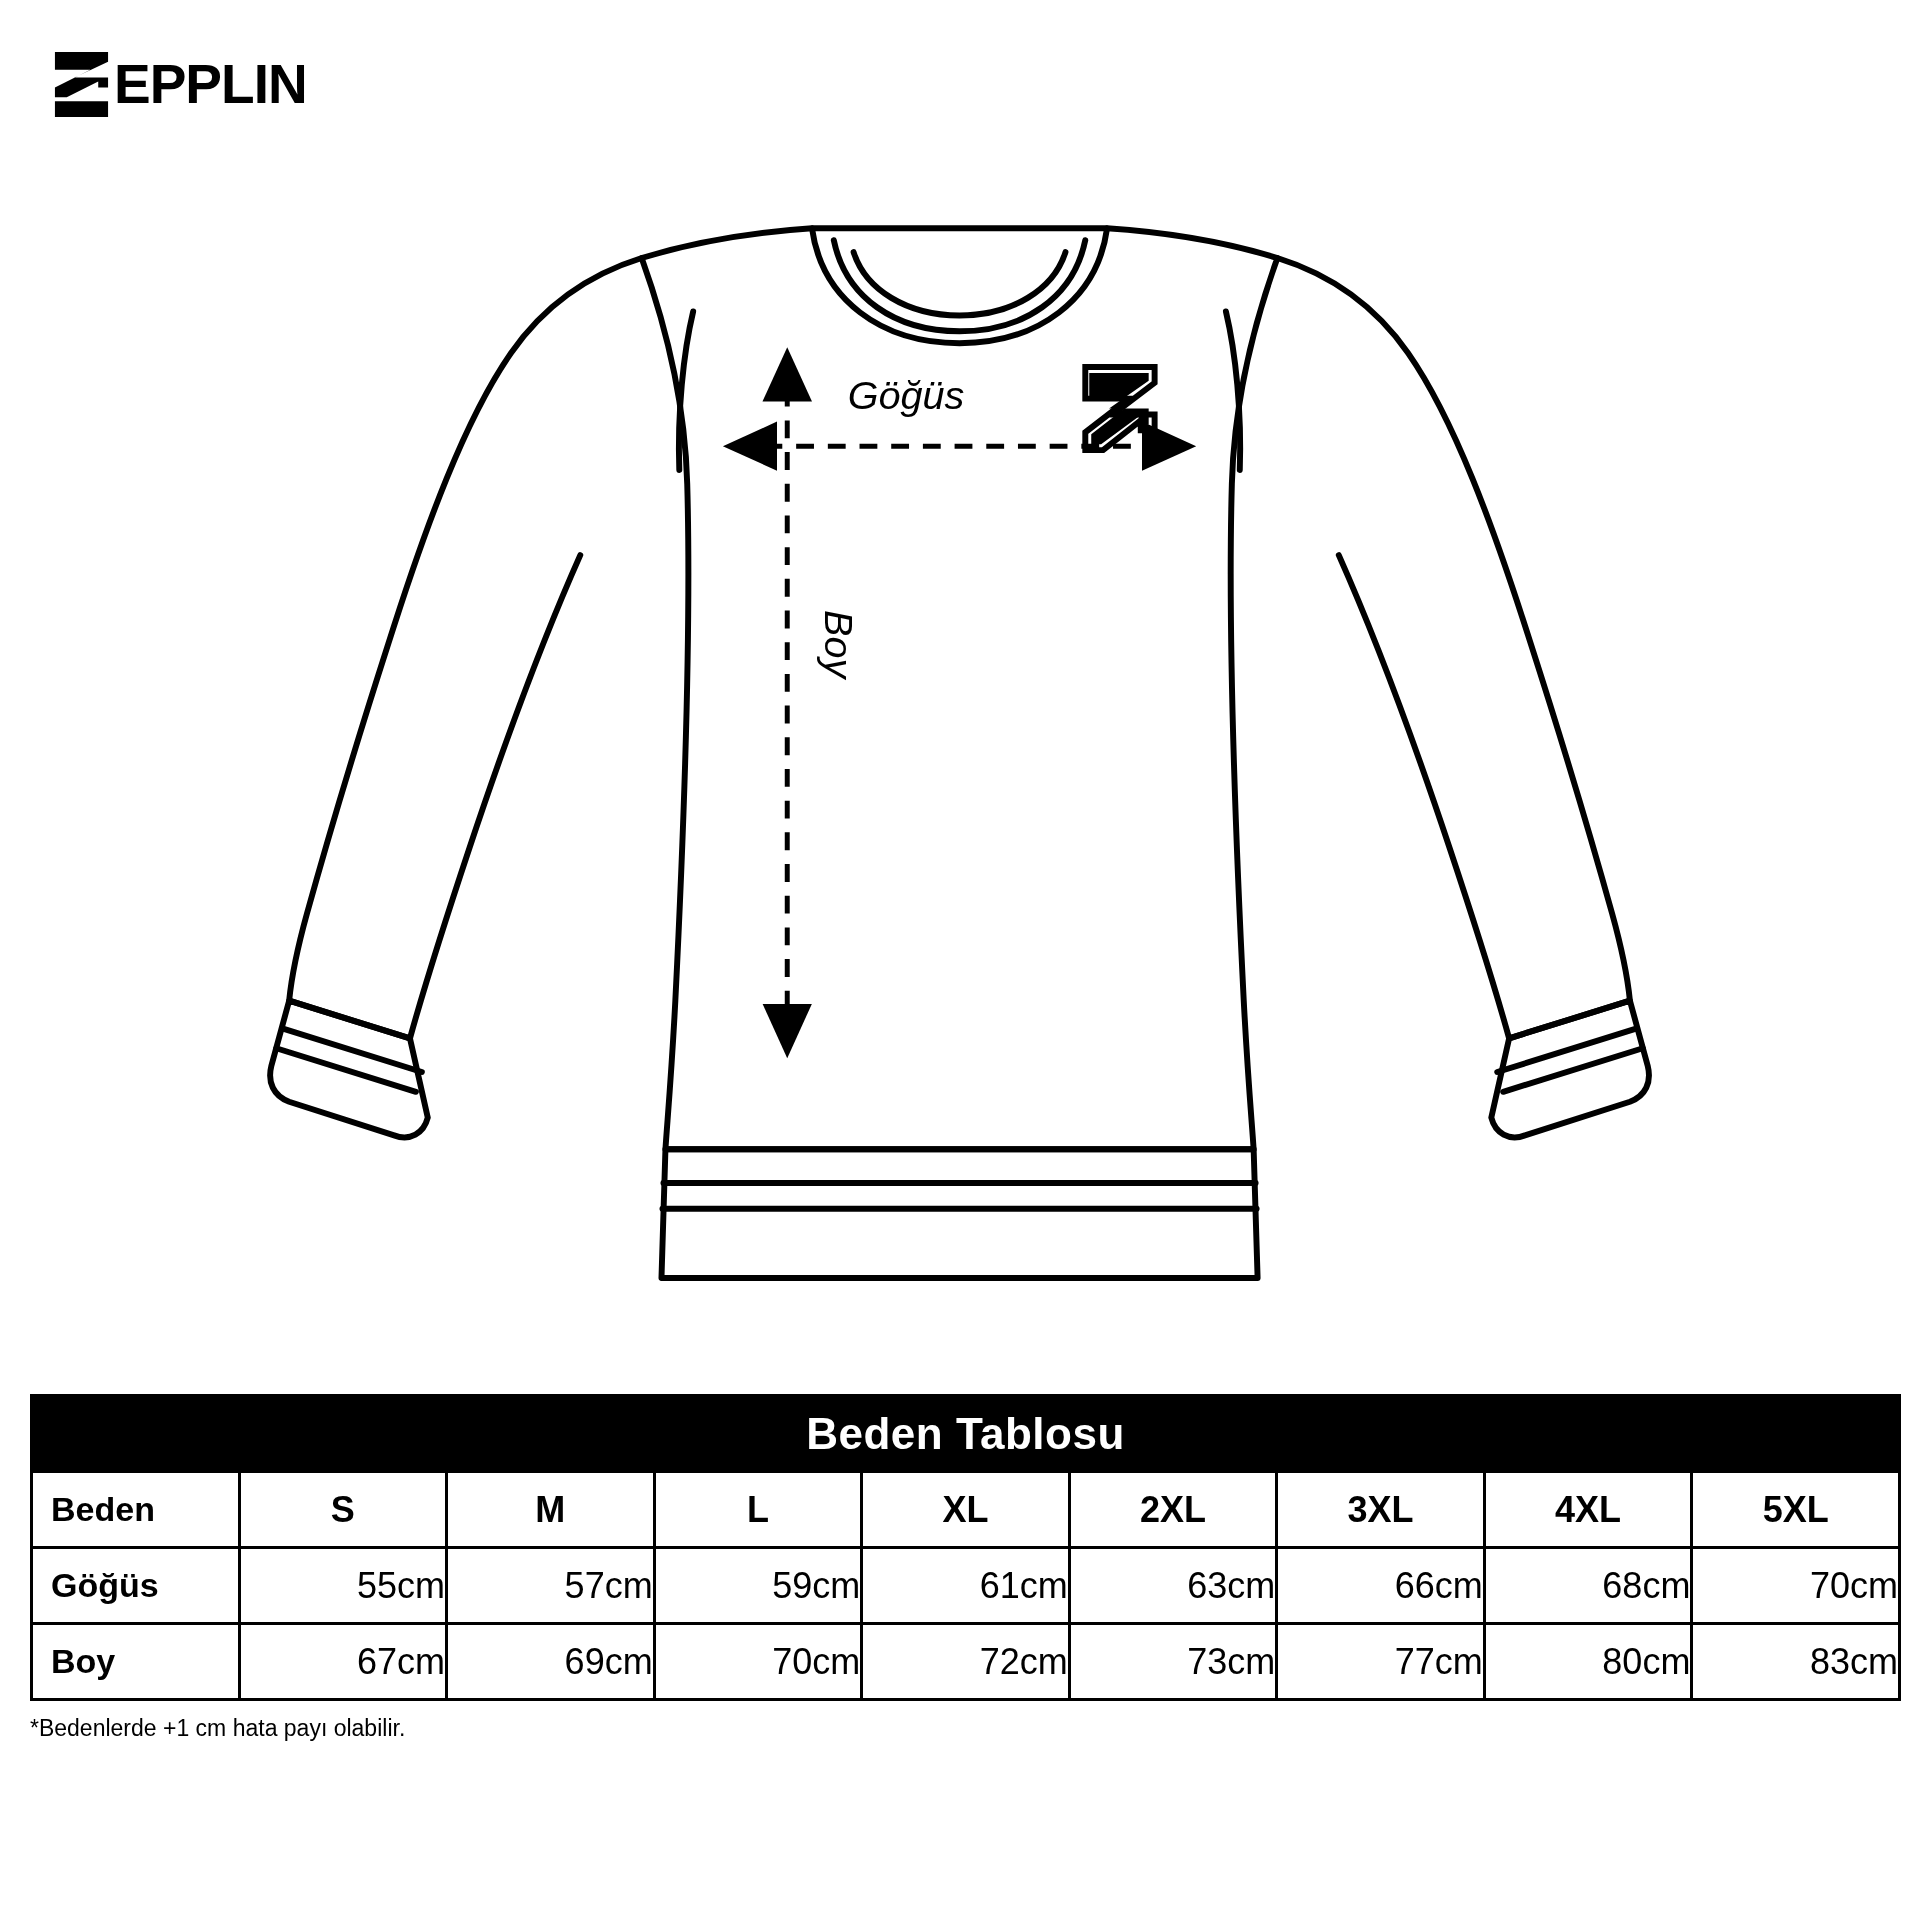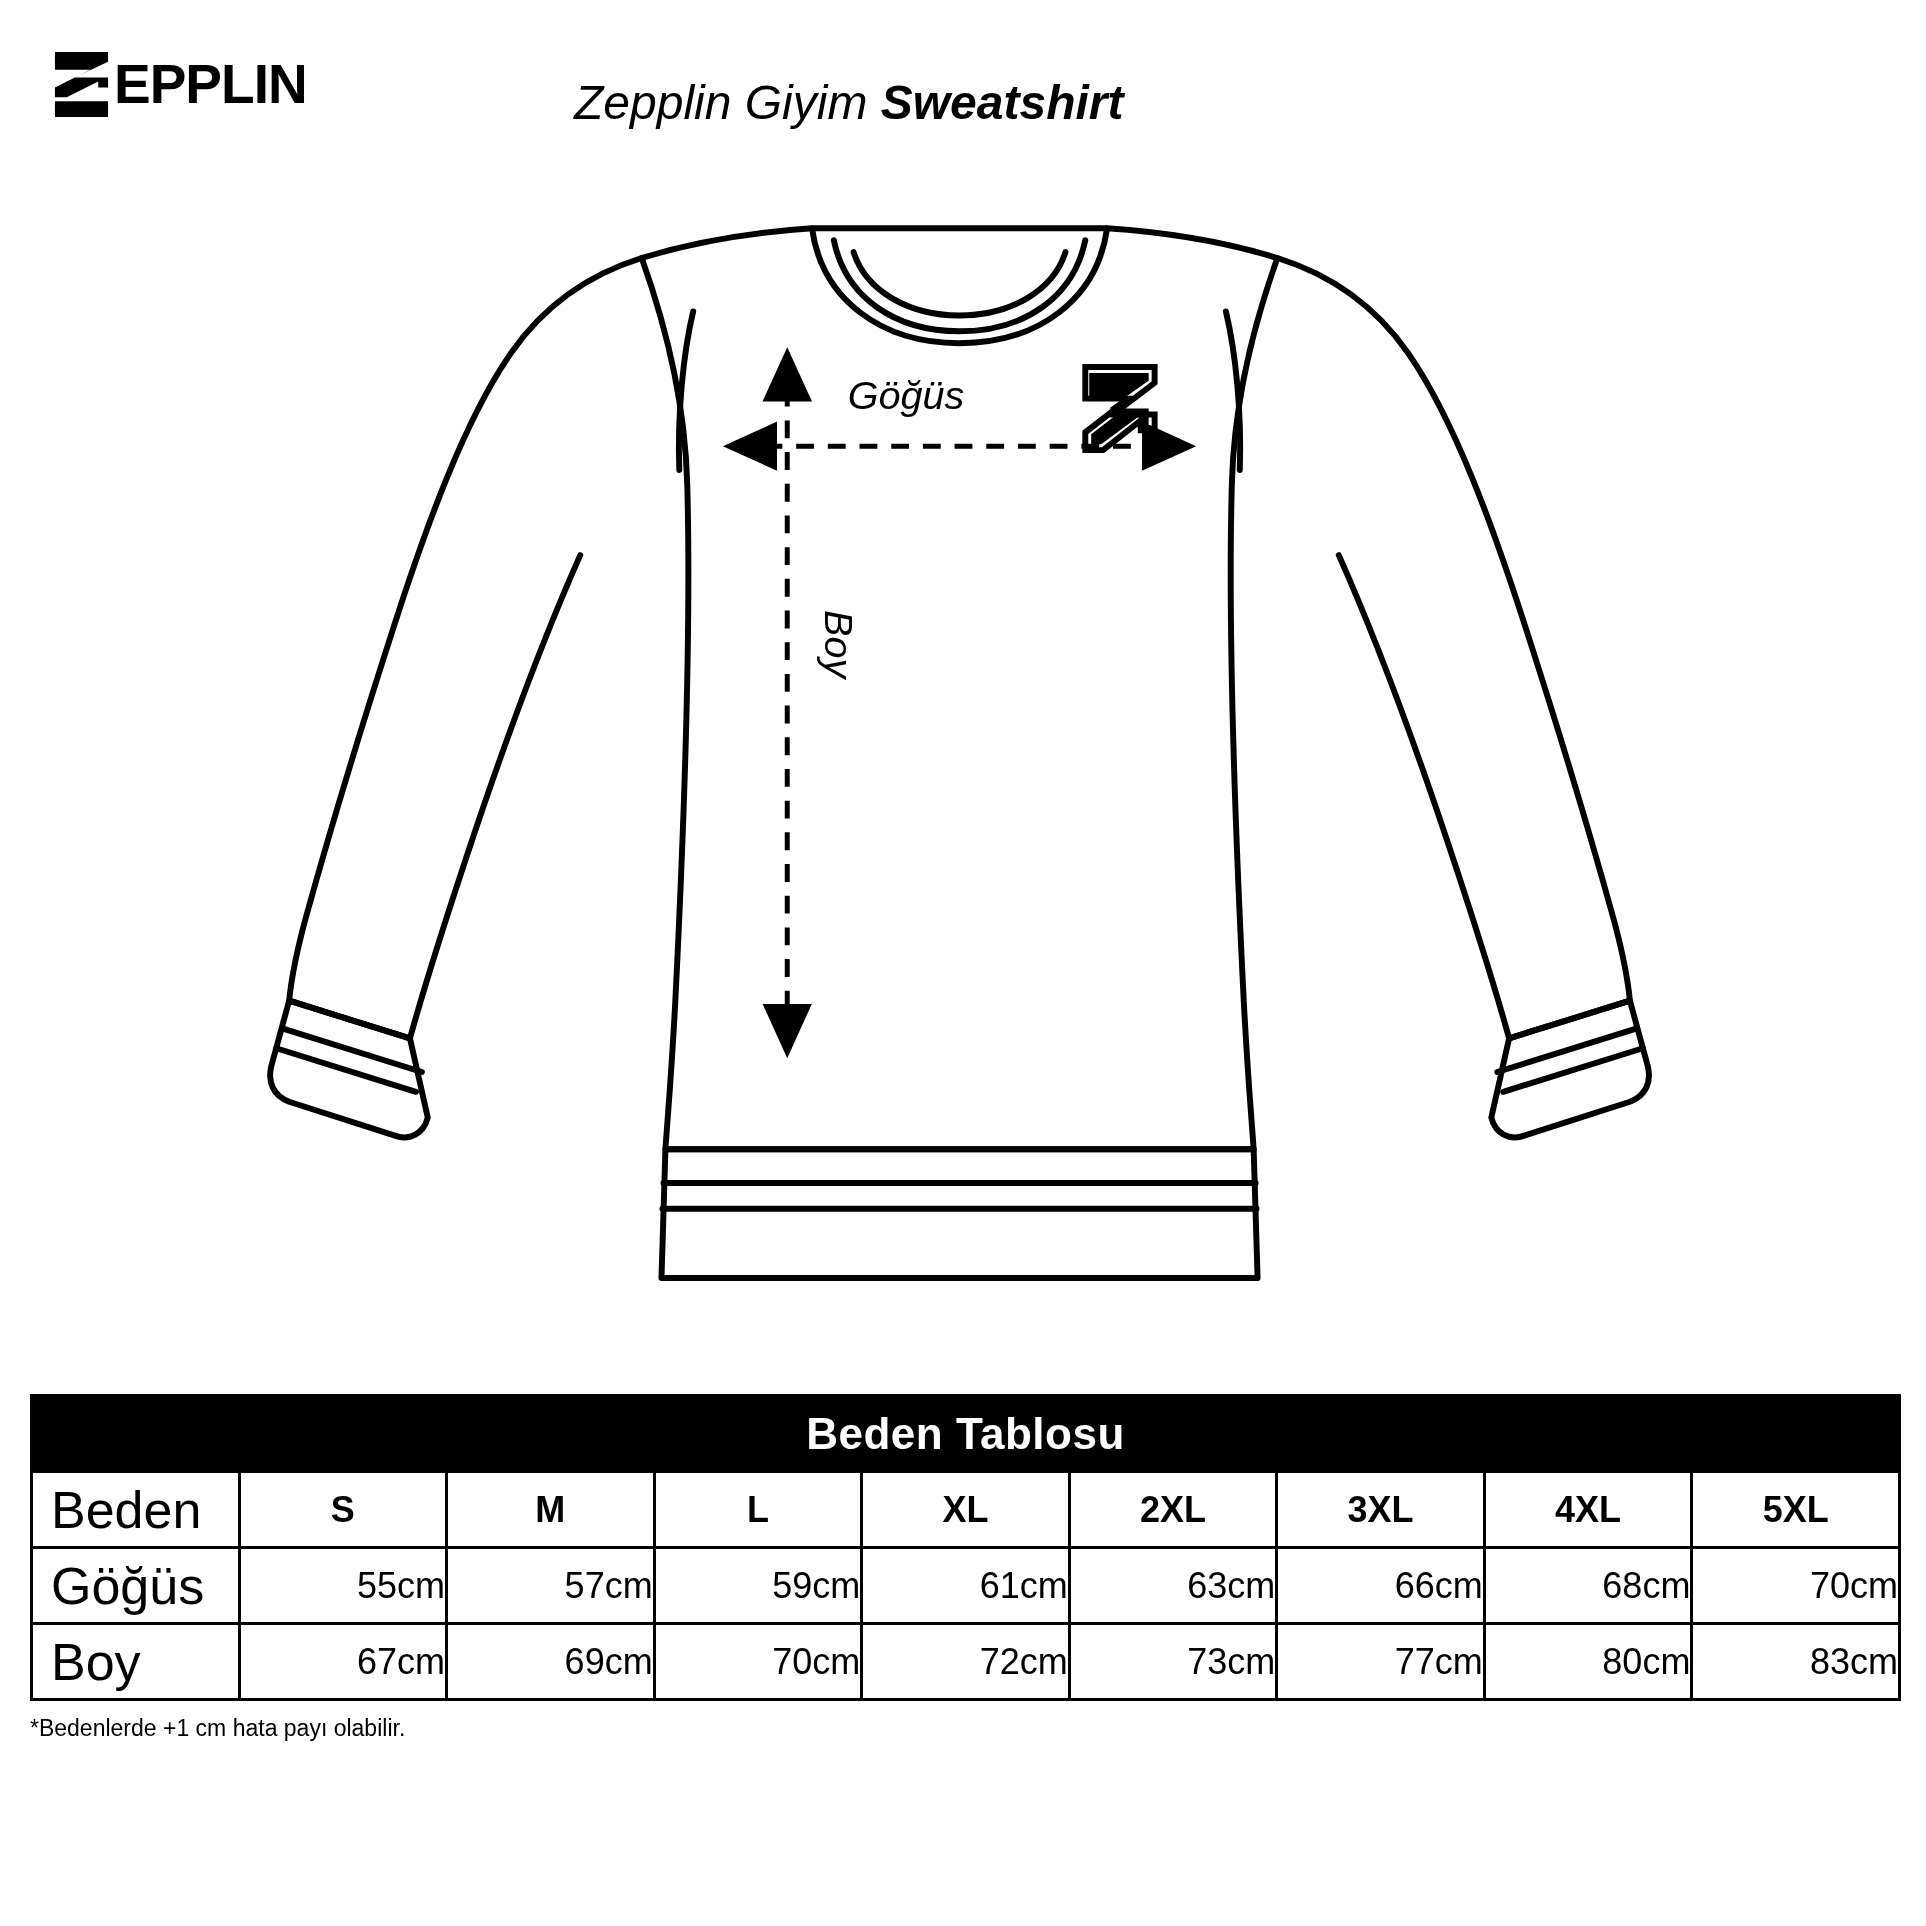--- a/index.html
+++ b/index.html
@@ -86,22 +86,22 @@
   .tbl-title {
     background: #000000;
     color: #ffffff;
     text-align: center;
     font-size: 44px;
     font-weight: bold;
     height: 73px;
     letter-spacing: 0.5px;
   }
   .row-label {
-    font-size: 52px;
-    font-weight: normal;
+    font-size: 34px;
+    font-weight: bold;
     padding-left: 18px !important;
     height: 73px;
     text-align: left;
   }
   .hdr-cell {
     font-size: 36px;
     font-weight: bold;
     text-align: center;
     height: 73px;
   }
@@ -121,23 +121,20 @@
 <body>
 
 <div class="header">
   <div class="brand-logo">
     <svg class="brand-logo-z" viewBox="0 0 62 74">
       <polygon points="4,4 58,4 58,14 24,30 58,30 58,40 48,40 48,34 16,50 4,50 4,40 40,22 4,22" fill="#000000"></polygon>
       <polygon points="4,54 58,54 58,70 4,70" fill="#000000"></polygon>
       <polygon points="10,56 52,56 52,62 22,68 52,68 52,69 8,69" fill="#ffffff" opacity="0"></polygon>
     </svg>
     <span class="brand-logo-text">EPPLIN</span>
-  </div>
-  <div class="title-wrap">
-    <span class="title-light">Zepplin Giyim </span><span class="title-bold">Sweatshirt</span>
   </div>
 </div>
 
 <div class="illustration">
   <svg width="1927" height="1238" viewBox="0 0 1946 1250">
     <defs>
       <marker id="arrowEnd" markerWidth="12" markerHeight="12" refX="9" refY="6" orient="auto">
         <path d="M0,1 L11,6 L0,11 z" fill="#000"></path>
       </marker>
       <marker id="arrowStart" markerWidth="12" markerHeight="12" refX="3" refY="6" orient="auto">

